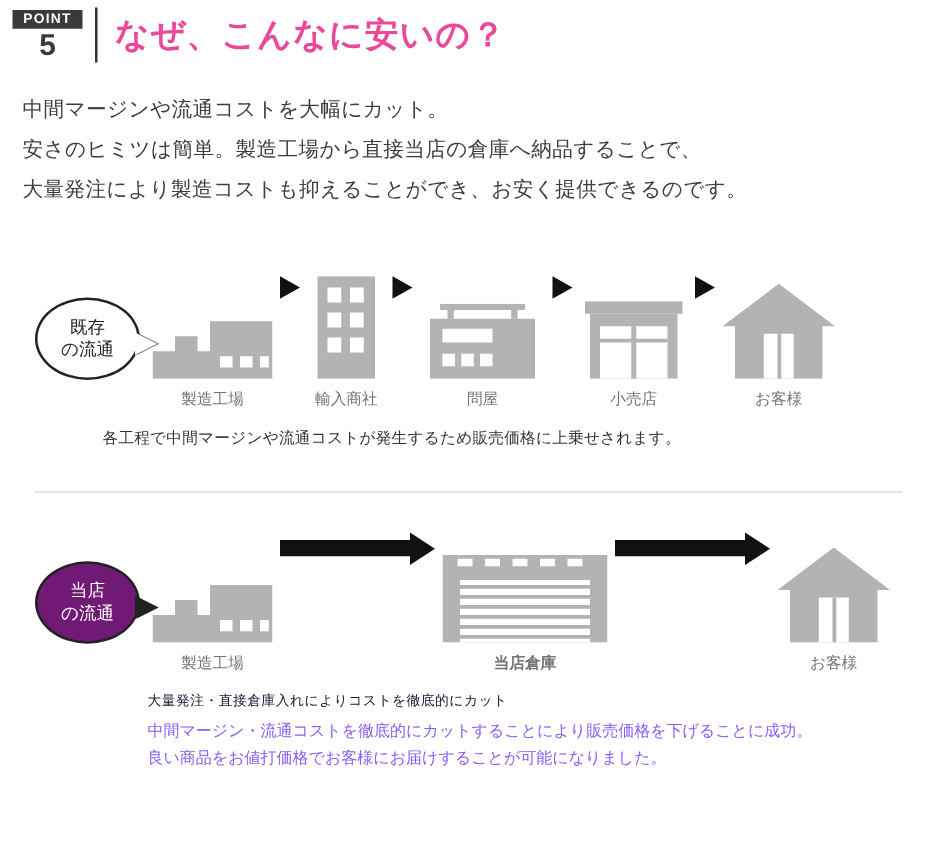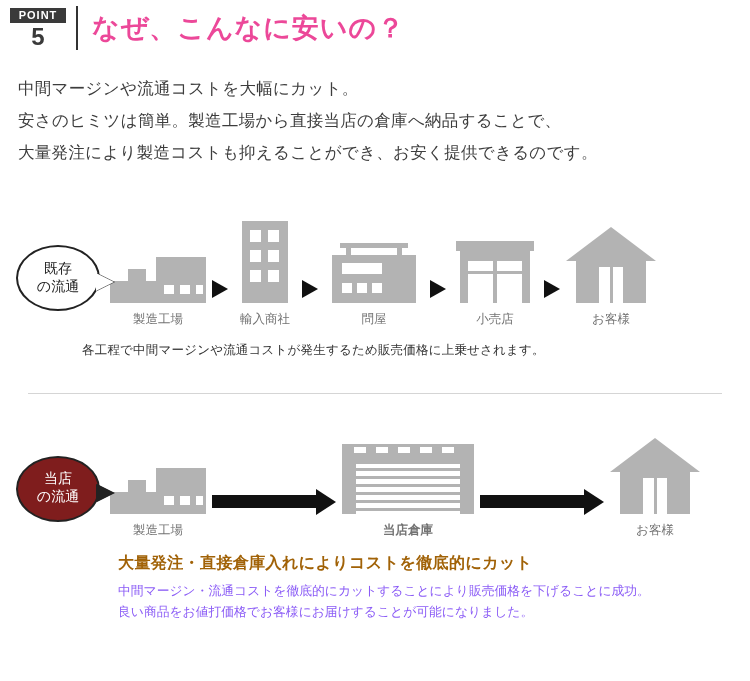--- a/index.html
+++ b/index.html
@@ -63,22 +63,21 @@
     letter-spacing: .3px;
   }
 
   
   .flow-section { position: relative; }
   .flow-existing { margin-top: 52px; }
   .flow-ours { margin-top: 38px; }
 
   .flow-row {
     display: flex;
-    align-items: flex-end;
-    padding-left: 6px;
+    padding-left: 18px;
   }
 
   
   .balloon-wrap {
     position: relative;
     width: 104px;
     flex: 0 0 104px;
     display: flex;
     align-items: center;
     justify-content: center;
@@ -94,24 +93,23 @@
     flex-direction: column;
     align-items: center;
     justify-content: center;
     font-size: 14px;
     line-height: 1.25;
     color: #222;
     background: #fff;
     font-weight: normal;
   }
   .balloon.filled {
-    background: #7f1d1d;
+    background: #701a75;
     border-color: #222;
     color: #ffffff;
-    font-family: Liberation Mono, monospace;
   }
   .balloon .tail {
     position: absolute;
     right: -16px;
     top: 26px;
     width: 0; height: 0;
     border-top: 9px solid transparent;
     border-bottom: 9px solid transparent;
     border-left: 18px solid #fff;
     filter: drop-shadow(1px 0 0 #222);
@@ -177,23 +175,23 @@
   .divider {
     height: 1px;
     background: #d5d5d5;
     margin: 34px 28px 0 28px;
   }
 
   .ours-text {
     margin: 14px 0 0 118px;
   }
   .ours-headline {
-    font-size: 16px;
-    font-weight: bold;
-    color: #a16207;
+    font-size: 11px;
+    font-weight: normal;
+    color: #0f172a;
     letter-spacing: .4px;
   }
   .ours-body {
     font-size: 12.8px;
     line-height: 1.65;
     color: #8b5cf6;
     margin-top: 6px;
   }
 
   .gray { fill: #b3b3b3; }

